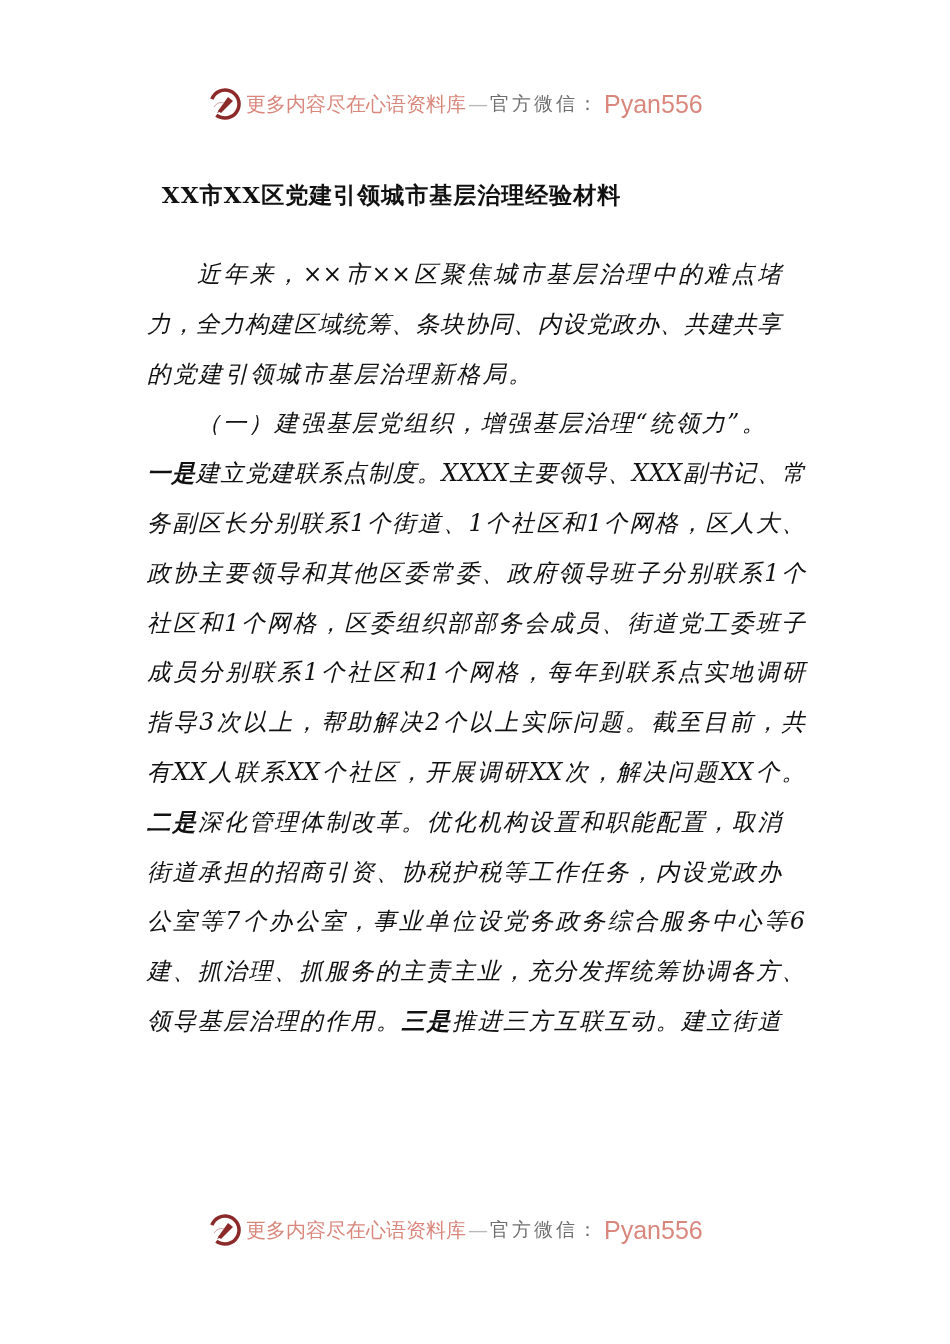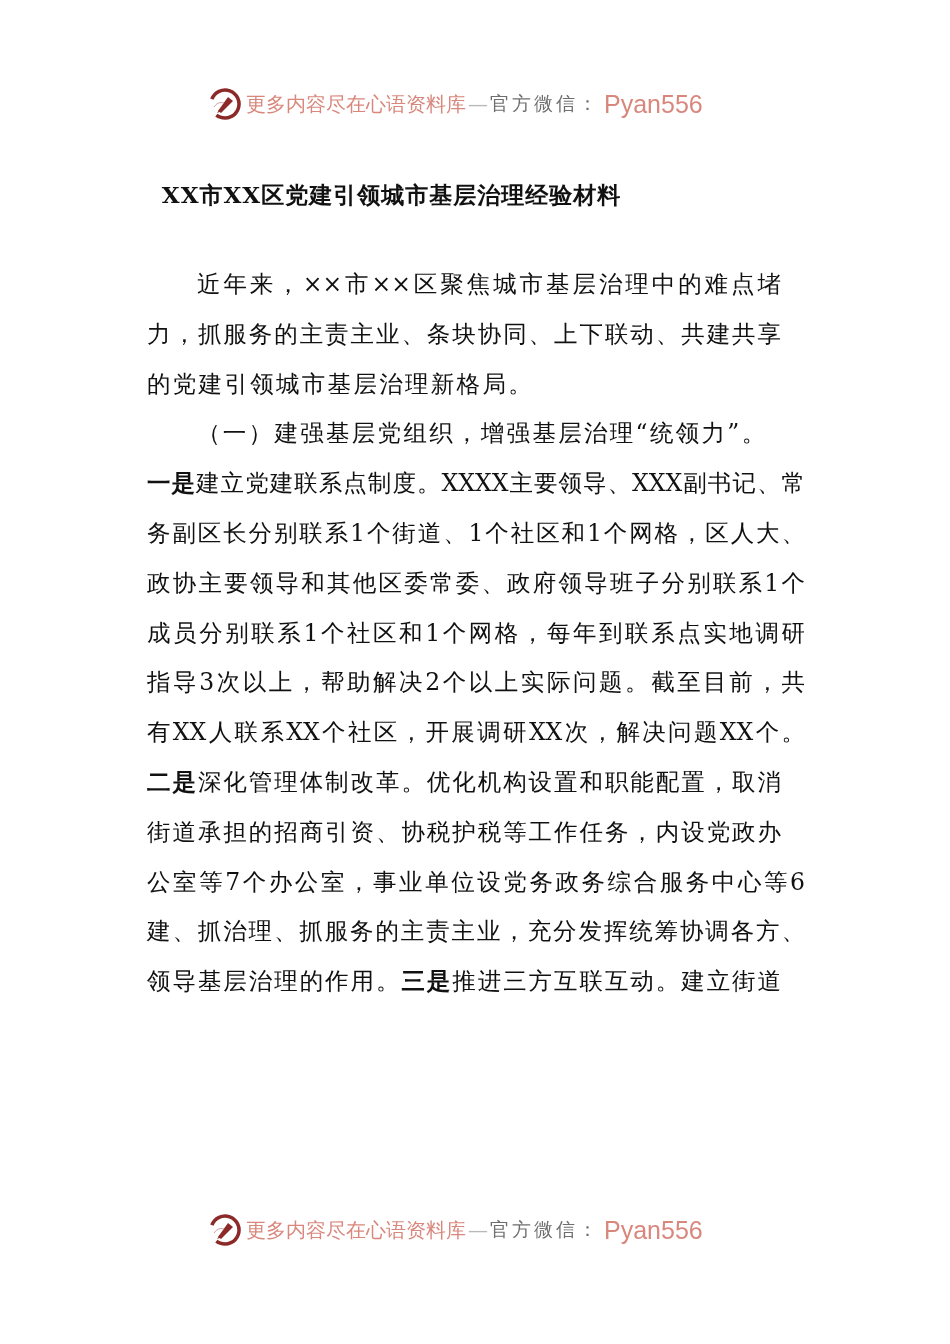--- a/index.html
+++ b/index.html
@@ -62,23 +62,24 @@
       width: 783px;
       text-align: center;
       font-family: "DejaVu Serif", "Liberation Serif", serif;
       font-weight: bold;
       font-size: 23px;
       letter-spacing: 1px;
       color: #111111;
     }
     .body-text {
       position: absolute;
-      top: 260px;
+      top: 250px;
       left: 147px;
       width: 658px;
+      font-style: italic;
     }
     .line {
       height: 49.8px;
       line-height: 49.8px;
       font-size: 23.5px;
       white-space: nowrap;
       display: flex;
       justify-content: space-between;
     }
     .line.ragged {
@@ -114,38 +115,41 @@
 </div>
 
 <div class="title">XX市XX区党建引领城市基层治理经验材料</div>
 
 <div class="body-text">
 
   <div class="line">
     <span class="line-wrap indent" style="width:584px;">近年来，××市××区聚焦城市基层治理中的难点堵</span>
   </div>
   <div class="line">
-    <span class="line-wrap">力，抓服务的主责主业、条块协同、上下联动、共建共享</span>
+    <span class="line-wrap">力，全力构建区域统筹、条块协同、内设党政办、共建共享</span>
   </div>
   <div class="line ragged">
     <span class="seg">的党建引领城市基层治理新格局。</span>
   </div>
 
   <div class="line ragged">
     <span class="seg indent">（一）建强基层党组织，增强基层治理“统领力”。</span>
   </div>
 
   <div class="line">
     <span class="line-wrap wide"><span class="b">一是</span><span>建立党建联系点制度。XXXX主要领导、XXX副书记、常</span></span>
   </div>
   <div class="line">
     <span class="line-wrap wide">务副区长分别联系1个街道、1个社区和1个网格，区人大、</span>
   </div>
   <div class="line">
     <span class="line-wrap wide">政协主要领导和其他区委常委、政府领导班子分别联系1个</span>
+  </div>
+  <div class="line">
+    <span class="line-wrap wide">社区和1个网格，区委组织部部务会成员、街道党工委班子</span>
   </div>
   <div class="line">
     <span class="line-wrap wide">成员分别联系1个社区和1个网格，每年到联系点实地调研</span>
   </div>
   <div class="line">
     <span class="line-wrap wide">指导3次以上，帮助解决2个以上实际问题。截至目前，共</span>
   </div>
   <div class="line">
     <span class="line-wrap wide">有XX人联系XX个社区，开展调研XX次，解决问题XX个。</span>
   </div>

